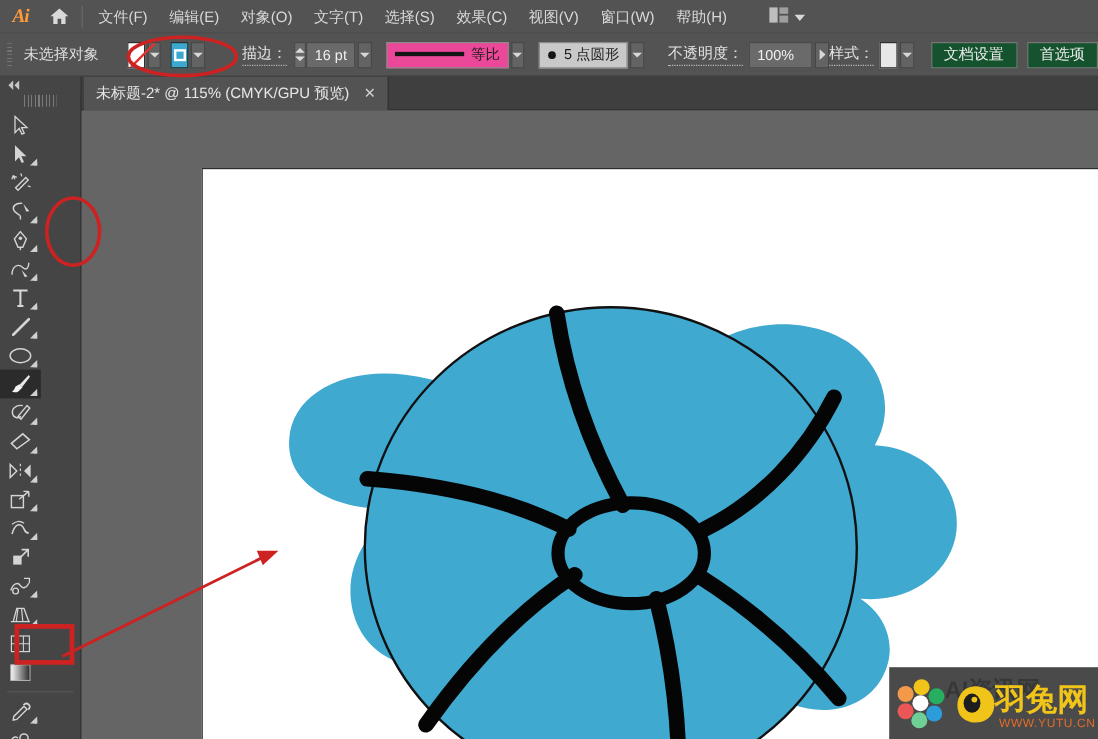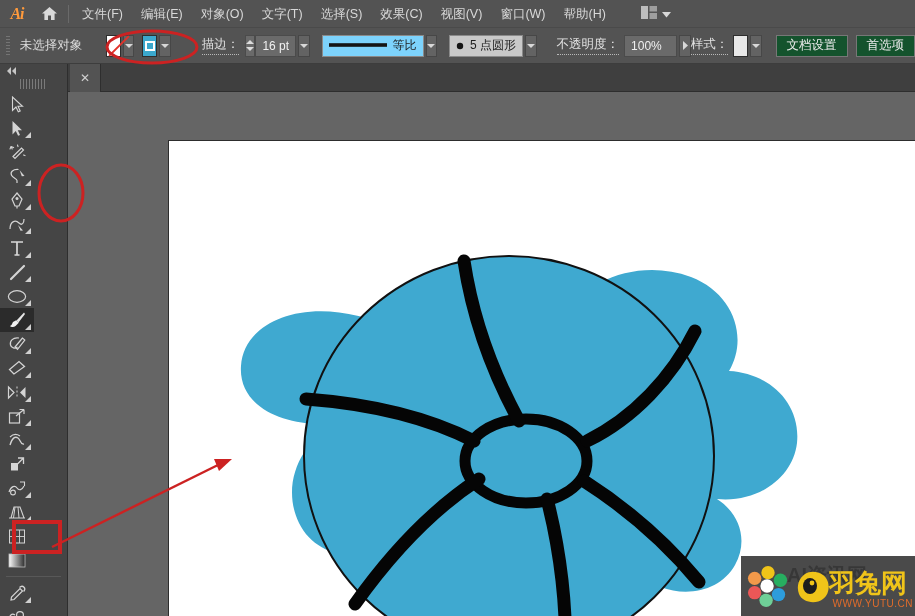--- a/index.html
+++ b/index.html
@@ -214,21 +214,21 @@
   <span class="cb-label gap" style="margin-left:31px">描边：</span>
   <div class="stepper" style="margin-left:6px">
     <span class="stp-up"></span>
     <span class="stp-dn"></span>
   </div>
   <div class="field" style="width:56px">16 pt</div>
   <div class="mini-arrow">
       <span class="chev"></span>
     </div>
 
-  <div class="dd gap" style="width:110px;justify-content:space-between;background:#7dd3fc;color:#1d1d1d;border-color:#8a8a8a;margin-left:12px">
+  <div class="dd gap" style="width:110px;justify-content:space-between;background:#ec4899;color:#1d1d1d;border-color:#8a8a8a;margin-left:12px">
     <span>
       <svg width="58" height="10" viewBox="0 0 58 10">
           <rect x="0" y="3.2" width="58" height="3.6" fill="#151515"></rect>
         </svg>
     </span>
     <span>等比</span>
   </div>
   <div class="mini-arrow">
       <span class="chev"></span>
     </div>
@@ -258,20 +258,21 @@
   <div class="mini-arrow">
       <span class="chev"></span>
     </div>
 
   <div class="btn-flat" style="margin-left:14px">文档设置</div>
   <div class="btn-flat" style="margin-left:8px">首选项</div>
 </div>
 
 <div id="tabbar">
   <div id="doc-tab">
+    <span id="doc-tab-title">未标题-2* @ 115% (CMYK/GPU 预览)</span>
     <span id="doc-tab-close">✕</span>
   </div>
 </div>
 
 <div id="toolbar">
   <div id="tb-collapse">
     <svg width="12" height="8" viewBox="0 0 12 8">
       <path d="M5 0 L1 4 L5 8 Z M10 0 L6 4 L10 8 Z" fill="#c6c6c6"></path>
     </svg>
   </div>

